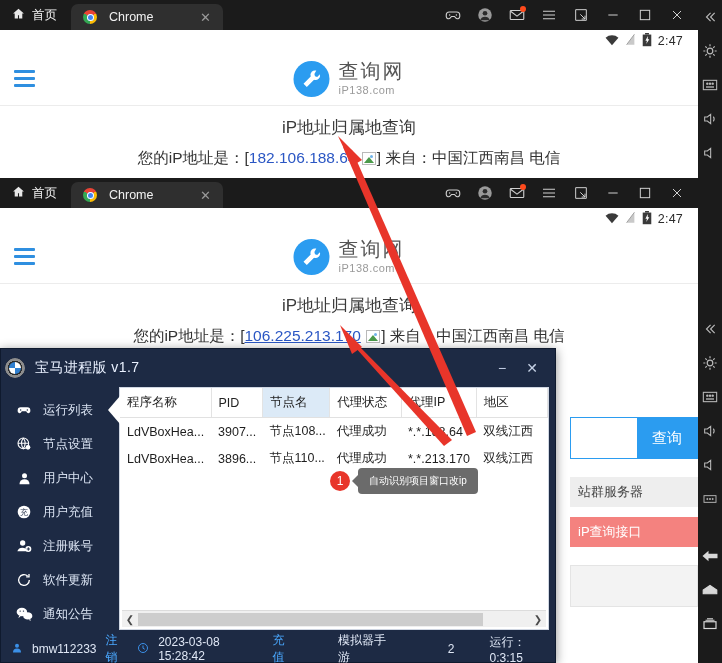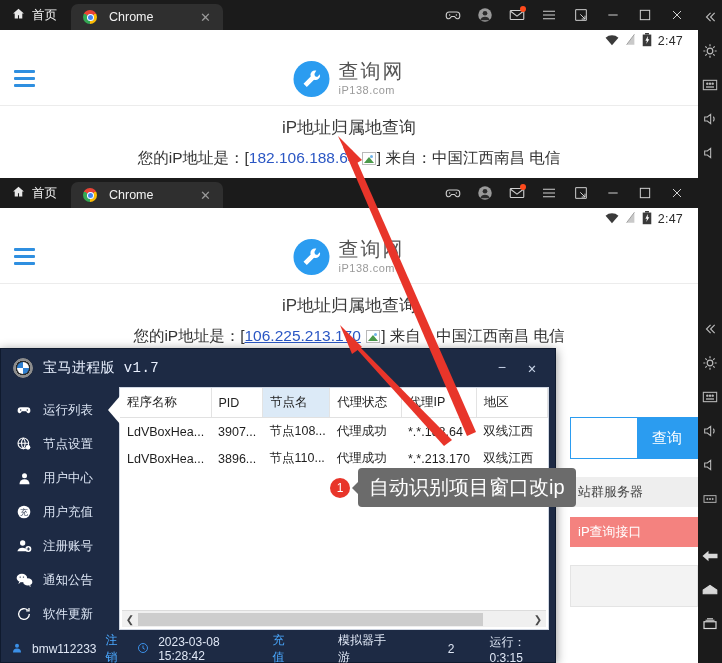--- a/index.html
+++ b/index.html
@@ -99,21 +99,21 @@
   .link-item { height:30px; display:flex; align-items:center; padding-left:8px; font-size:13px; color:#444; background:#eeeeee; }
   .link-item.hot { background:#f4827f; color:#fff; margin-top:10px; }
   .blank-box { margin-top:18px; height:42px; background:#f3f3f3; border:1px solid #e4e4e4; }
 
   
   .dlg {
     position:absolute; left:0; top:348px; width:556px; height:315px;
     background:#1d2a44; border:1px solid #0f1a2e; z-index:40;
     box-shadow: 0 2px 10px rgba(0,0,0,.45);
   }
-  .dlg-title { height:38px; display:flex; align-items:center; padding-left:12px; color:#eaf1ff;font-family:Liberation Mono, monospace; }
+  .dlg-title { height:38px; display:flex; align-items:center; padding-left:4px; color:#eaf1ff; }
   .bmw-logo { width:20px;height:20px;border-radius:50%;position:relative;flex:none;
               background: radial-gradient(circle at 50% 50%, #2b2b2b 0 52%, #8d8d8d 52% 70%, #3a3a3a 70% 100%); }
   .bmw-logo::before{content:"";position:absolute;left:4px;top:4px;width:12px;height:12px;border-radius:50%;
      background:conic-gradient(#ffffff 0deg 90deg,#2f7fd0 90deg 180deg,#ffffff 180deg 270deg,#2f7fd0 270deg 360deg);}
   .dlg-title-txt { margin-left:10px; font-size:14px; letter-spacing:.4px; }
   .dlg-title-ctl { margin-left:auto; display:flex; align-items:center; gap:4px; padding-right:10px; }
   .dlg-title-ctl span { width:26px;height:26px;display:flex;align-items:center;justify-content:center;
                         color:#c6d2e6; font-size:14px; cursor:pointer; }
 
   .dlg-body { display:flex; height: 249px; }
@@ -142,21 +142,21 @@
   .dlg-status .lk { color:#4aa8ff; cursor:pointer; }
   .dlg-status .clock { color:#4aa8ff; }
   .dlg-status .sp1 { margin-left:34px; }
   .dlg-status .sp2 { margin-left:44px; }
   .dlg-status .sp3 { margin-left:26px; }
 
   
   .tip-wrap { position:absolute; left:330px; top:468px; display:flex; align-items:center; z-index:55; }
   .tip-badge { width:20px; height:20px; border-radius:50%; background:#e8352a; color:#fff;
                font-size:12px; display:flex; align-items:center; justify-content:center; }
-  .tip-box { margin-left:8px; background:#6b6b6b; color:#fff; font-size:20px;
+  .tip-box { margin-left:8px; background:#6b6b6b; color:#fff; font-size:10px;
              padding:6px 11px; border-radius:4px; position:relative; }
   .tip-box::before { content:""; position:absolute; left:-6px; top:50%; transform:translateY(-50%);
              border-top:6px solid transparent; border-bottom:6px solid transparent; border-right:6px solid #6b6b6b; }
 
   
   .arrows { position:absolute; left:0; top:0; width:722px; height:663px; z-index:58; pointer-events:none; }
 </style>
 </head>
 <body>
 
@@ -466,40 +466,40 @@
                 <path d="M2 20a8 8 0 0 1 15 0z"></path>
               <circle cx="18.5" cy="16.5" r="4.5"></circle>
                 <path d="M18.5 14v5M16 16.5h5" stroke="#1d2a44" stroke-width="1.4"></path>
               </svg>
           </span>
           <span>注册账号</span>
         </div>
 
         <div class="nav-item">
           <span class="nico">
+            <svg width="16" height="16" viewBox="0 0 24 24" fill="none" stroke="#fff" stroke-width="2">
+              <path d="M20 12a8 8 0 1 1-2.6-5.9"></path>
+                <path d="M19.5 3v4.2h-4.2"></path>
+              </svg>
+          </span>
+          <span>软件更新</span>
+        </div>
+
+        <div class="nav-item">
+          <span class="nico">
             <svg width="17" height="16" viewBox="0 0 26 22" fill="#fff">
               <ellipse cx="9" cy="8" rx="8" ry="6.4"></ellipse>
                 <path d="M5 13.5 3.5 17l3.7-2z"></path>
               <ellipse cx="18" cy="14" rx="7" ry="5.6"></ellipse>
                 <path d="M21.5 18.6 23 21.5 19.6 20z"></path>
               <circle cx="6.4" cy="6.6" r="1.1" fill="#1d2a44"></circle>
                 <circle cx="11.4" cy="6.6" r="1.1" fill="#1d2a44"></circle>
               </svg>
           </span>
           <span>通知公告</span>
-        </div>
-
-        <div class="nav-item">
-          <span class="nico">
-            <svg width="16" height="16" viewBox="0 0 24 24" fill="none" stroke="#fff" stroke-width="2">
-              <path d="M20 12a8 8 0 1 1-2.6-5.9"></path>
-                <path d="M19.5 3v4.2h-4.2"></path>
-              </svg>
-          </span>
-          <span>软件更新</span>
         </div>
       </div>
 
       <div class="dlg-main">
         <table class="grid">
           <colgroup>
               <col style="width:23%">
               <col style="width:13%">
               <col style="width:17%">
               <col style="width:18%">

